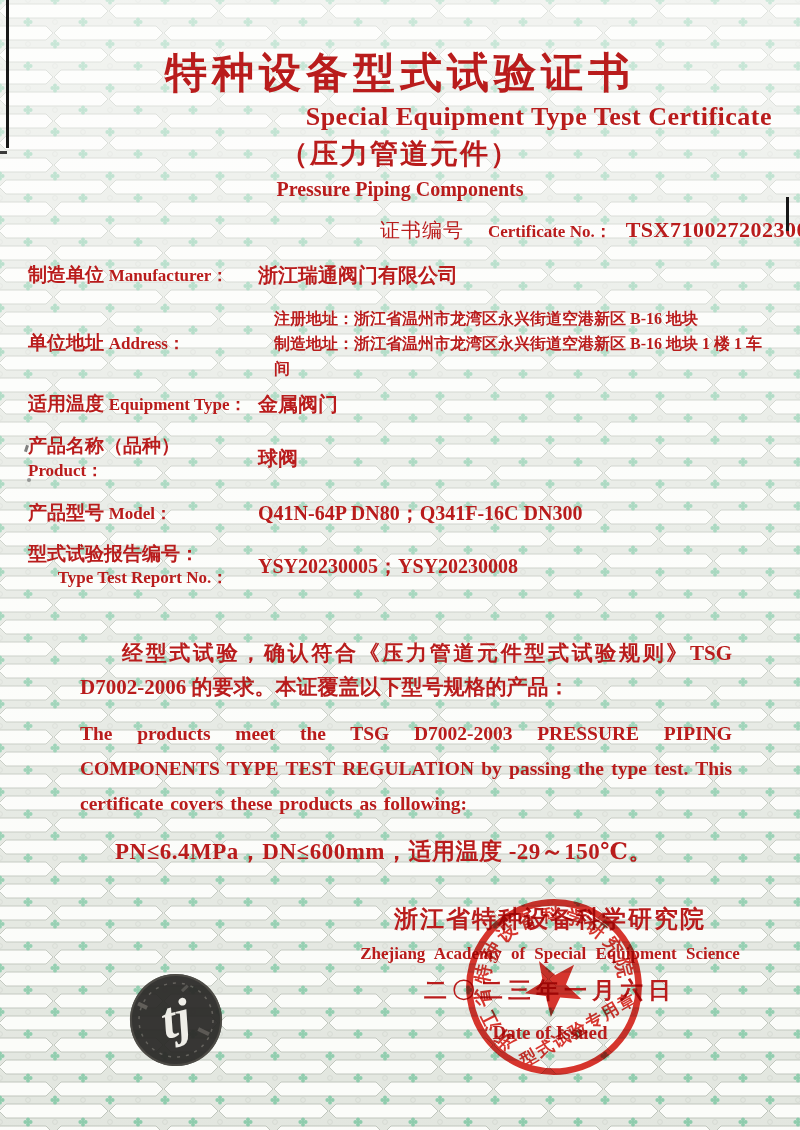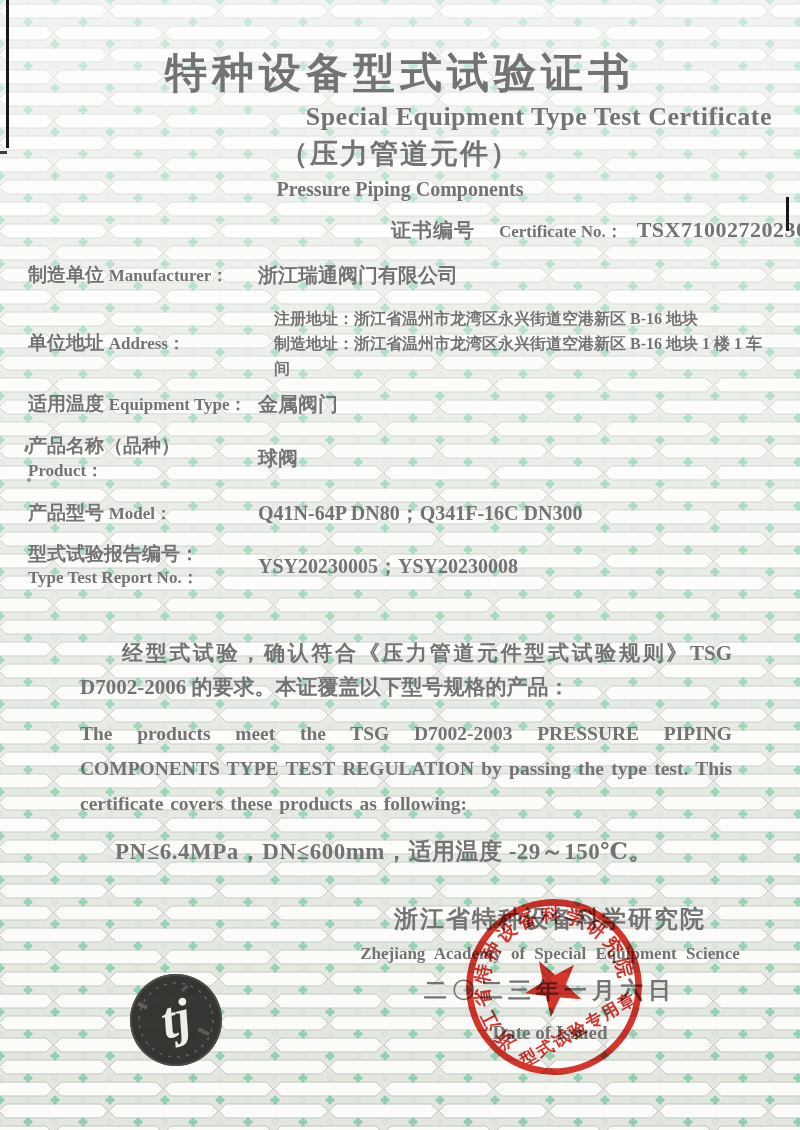--- a/index.html
+++ b/index.html
@@ -1,38 +1,38 @@
 <!DOCTYPE html>
 <html><head>
 <meta charset="utf-8">
 <style>
   html,body{margin:0;padding:0;background:#555;}
   .page{
     position:relative;width:800px;height:1130px;overflow:hidden;
-    background:#e7eae3;color:#737373;
+    background:#e7eae3;color:#b91c1c;
     font-family:"Liberation Serif","DejaVu Serif",serif;
     margin:0 auto;
   }
   svg.bg{position:absolute;left:0;top:0;z-index:0;}
   .content{position:absolute;left:0;top:0;width:800px;height:1130px;z-index:2;box-sizing:border-box;padding:0 28px;}
 
   .title-zh{margin:50px 0 0;text-align:center;font-size:42px;line-height:46px;font-weight:bold;letter-spacing:5px;}
   .title-en{margin-top:6px;text-align:right;font-size:26px;font-weight:bold;letter-spacing:.5px;}
   .title-paren{margin-top:3px;text-align:center;font-size:28px;font-weight:bold;letter-spacing:2px;}
   .title-sub{margin-top:5px;text-align:center;font-size:20px;font-weight:bold;}
 
   .certno{margin:16px 0 0 352px;display:flex;align-items:baseline;white-space:nowrap;}
-  .certno .zh{font-size:20px;font-weight:bold;letter-spacing:1px;margin-left:11px;}
+  .certno .zh{font-size:20px;font-weight:normal;letter-spacing:1px;}
   .certno .en{font-size:17px;font-weight:bold;margin-left:24px;}
   .certno .num{font-size:22px;font-weight:bold;margin-left:14px;letter-spacing:.5px;}
 
   .fields{margin-top:18px;}
   .frow{display:grid;grid-template-columns:230px 1fr;align-items:center;}
   .flabel{font-size:19px;font-weight:bold;line-height:24px;}
-  .flabel .en{font-size:17px;}
+  .flabel .en{font-size:17px;text-align:center;}
   .fvalue{font-size:20px;font-weight:bold;}
   .fvalue.small{font-size:16px;line-height:25px;margin-left:16px;}
   .mb17{margin-bottom:17px}.mb10{margin-bottom:10px}.mb16{margin-bottom:16px}.mb15{margin-bottom:15px}
   .lbl2{display:block;}
 
   .body-zh{margin:46px 40px 0 52px;font-size:21px;line-height:34px;font-weight:bold;text-align:justify;text-indent:2em;}
   .body-en{margin:12px 40px 0 52px;font-size:19.5px;line-height:35px;font-weight:bold;text-align:justify;word-spacing:2px;}
 
   .spec{position:absolute;left:115px;top:836px;font-size:23px;font-weight:bold;letter-spacing:.5px;}
 

